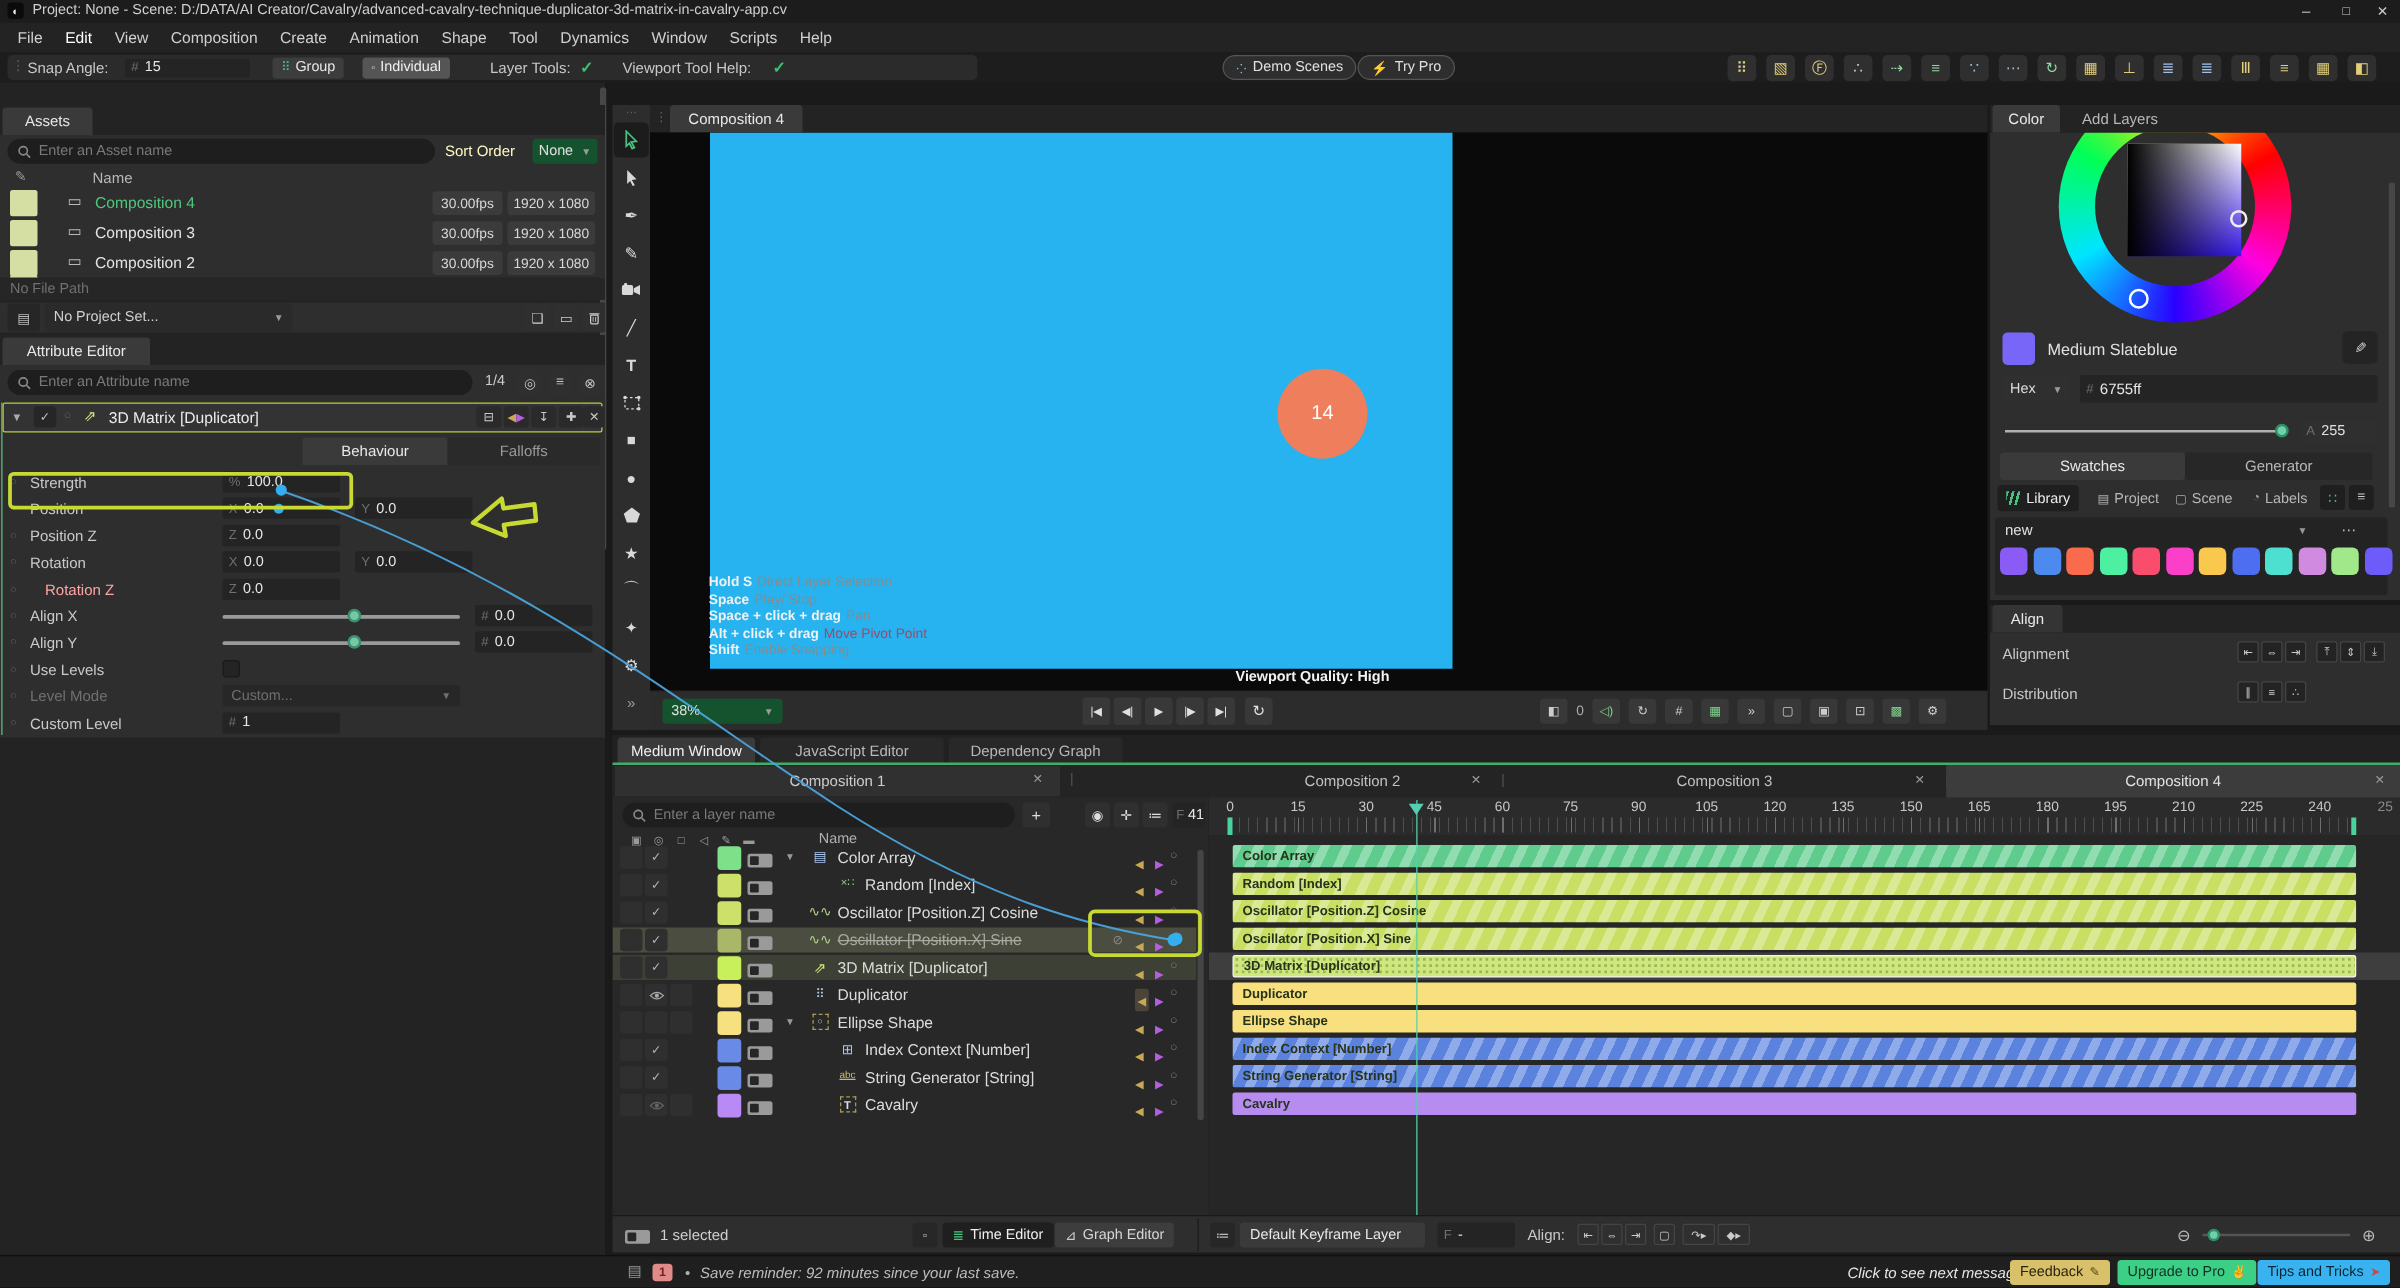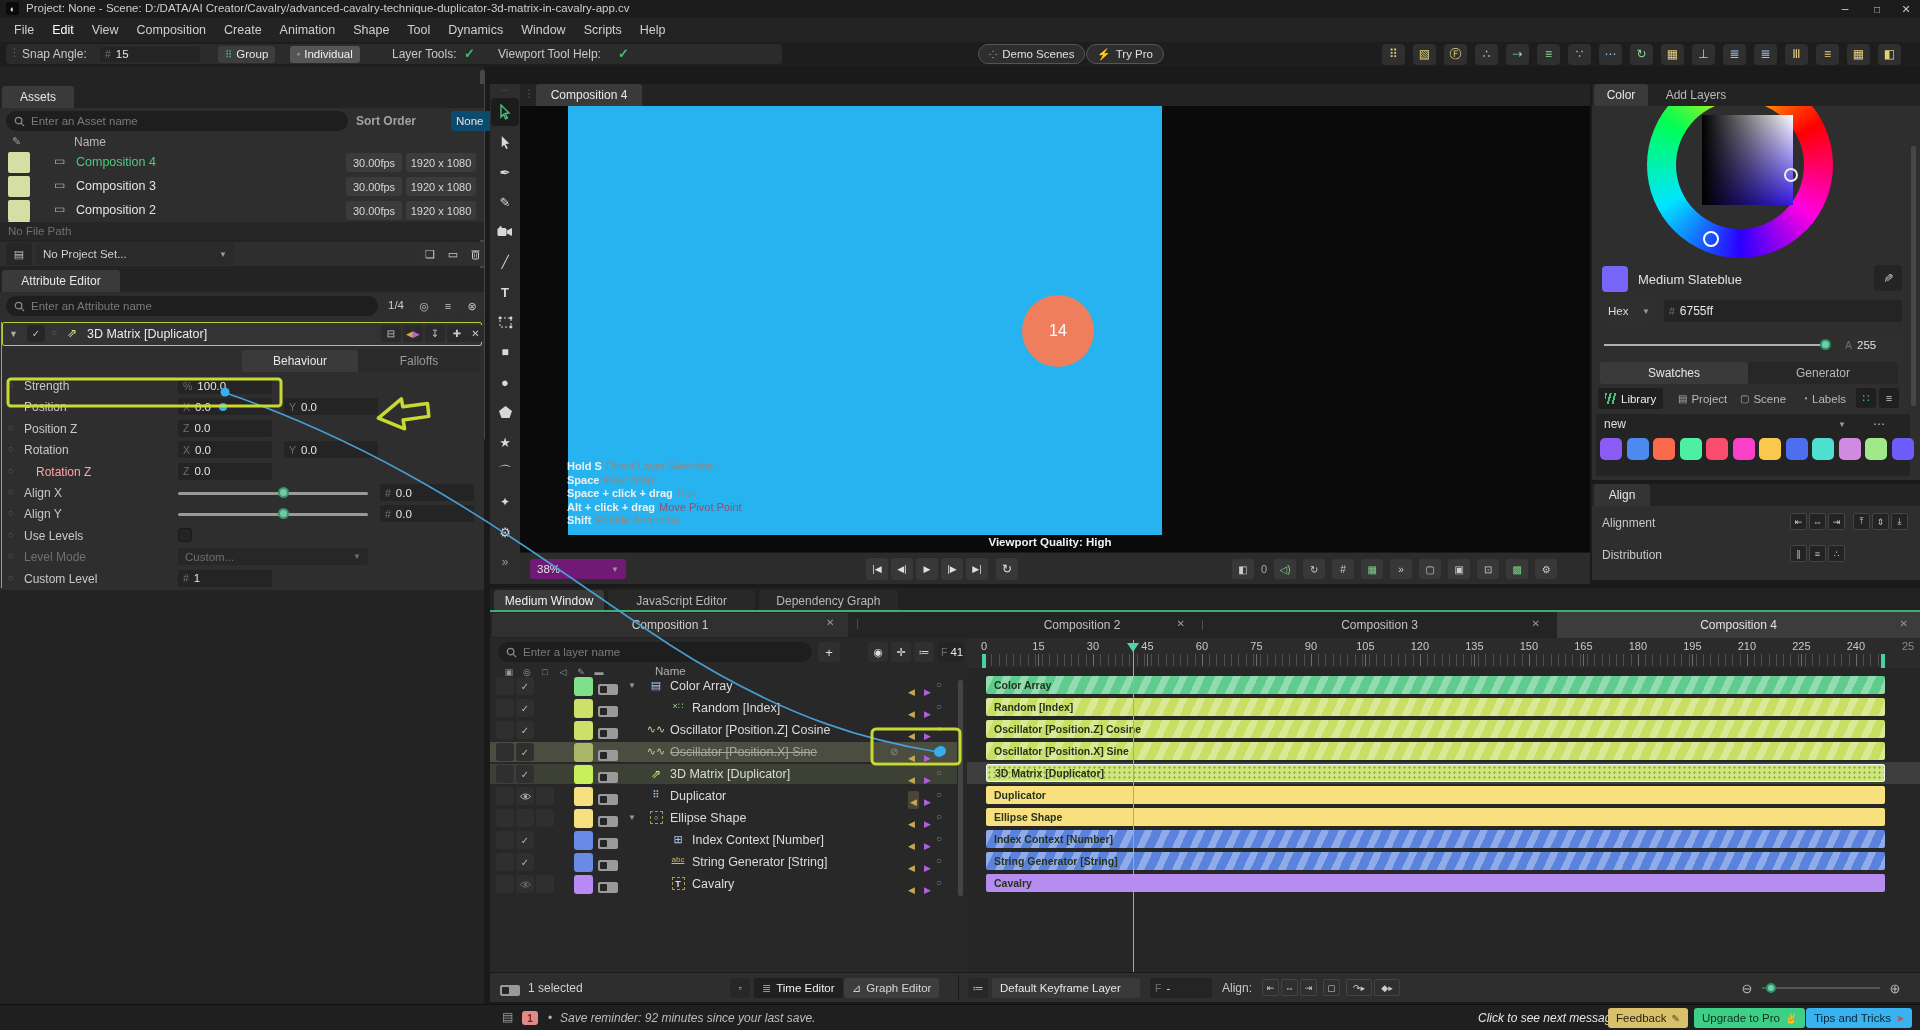--- a/index.html
+++ b/index.html
@@ -125,22 +125,22 @@
       </div>
     </div>
     <div class="abs" style="left:0;top:24px;width:484px;height:114px;background:#2e2e2e;">
       <div class="abs search" style="left:6px;top:3px;width:342px;height:20px;">
         <svg width="11" height="11" viewBox="0 0 12 12">
             <circle cx="5" cy="5" r="3.6" fill="none" stroke="#8a8a8a" stroke-width="1.4"></circle>
             <line x1="8" y1="8" x2="11" y2="11" stroke="#8a8a8a" stroke-width="1.4"></line>
           </svg>
         <input placeholder="Enter an Asset name" style="">
       </div>
-      <span class="abs" style="left:356px;top:6px;font-size:12px;color:#a3a3a3;font-weight:bold;">Sort Order</span>
-      <span class="abs btn" style="left:451px;top:3px;width:52px;height:20px;background:#0c4a6e;justify-content:space-between;padding:0 5px;">
+      <span class="abs" style="left:356px;top:6px;font-size:12px;color:#fef9c3;">Sort Order</span>
+      <span class="abs btn" style="left:426px;top:3px;width:52px;height:20px;background:#14532d;justify-content:space-between;padding:0 5px;">
         <span style="font-size:11.5px;color:#e0e0e0;">None</span>
         <span class="glyph" style="color:#9a9a9a;font-size:8px;">▼</span>
       </span>
       <span class="abs glyph" style="left:12px;top:27px;color:#9a9a9a;font-size:11px;">✎</span>
       <span class="abs" style="left:74px;top:27px;font-size:12px;color:#b8b8b8;">Name</span>
       <div id="asset-rows" class="abs" style="left:0;top:44px;width:484px;">
           <div style="position: absolute; left: 0px; top: 0px; width: 484px; height: 22px;">
             <div style="position: absolute; left: 8px; top: 0px; width: 22px; height: 21px; background: rgb(214, 223, 163); border-radius: 2px;"></div>
             <span style="position: absolute; left: 54px; top: 2px; color: rgb(184, 184, 184); font-size: 12px;">▭</span>
             <span style="position: absolute; left: 76px; top: 3px; font-size: 12.5px; color: rgb(79, 200, 124);">Composition 4</span>
@@ -422,21 +422,21 @@
     <div class="abs" id="hints" style="left:47px;top:354px;font-size:11px;line-height:13.5px;white-space:nowrap;">
         <div><span style="color: rgb(240, 240, 240); font-weight: bold;">Hold S</span><span style="color: rgb(138, 138, 138); margin-left: 4px;">Direct Layer Selection</span></div>
         <div><span style="color: rgb(240, 240, 240); font-weight: bold;">Space</span><span style="color: rgb(138, 138, 138); margin-left: 4px;">Play/ Stop</span></div>
         <div><span style="color: rgb(240, 240, 240); font-weight: bold;">Space + click + drag</span><span style="color: rgb(138, 138, 138); margin-left: 4px;">Pan</span></div>
         <div><span style="color: rgb(240, 240, 240); font-weight: bold;">Alt + click + drag</span><span style="color: rgb(160, 74, 106); margin-left: 4px;">Move Pivot Point</span></div>
         <div><span style="color: rgb(240, 240, 240); font-weight: bold;">Shift</span><span style="color: rgb(138, 138, 138); margin-left: 4px;">Enable Snapping</span></div>
       </div>
     <div class="abs" style="left:420px;top:430px;width:220px;text-align:center;font-size:11.5px;font-weight:bold;color:#f2f2f2;">Viewport Quality: High</div>
   </div>
   <div class="abs" id="vbottom" style="left:520px;top:552px;width:1070px;height:32px;background:#2c2c2c;border-top:1px solid #191919;">
-    <span class="abs btn" style="left:10px;top:6px;width:96px;height:20px;background:#701a75;justify-content:space-between;padding:0 7px;">
+    <span class="abs btn" style="left:10px;top:6px;width:96px;height:20px;background:#14532d;justify-content:space-between;padding:0 7px;">
       <span style="font-size:11.5px;color:#e0e0e0;">38%</span>
       <span class="glyph" style="color:#9a9a9a;font-size:8px;">▼</span>
     </span>
     <div class="abs row" id="playback" style="left:346px;top:5px;height:22px;">
         <span style="width: 22px; height: 22px; margin-right: 3px; background: rgb(56, 56, 56); border-radius: 3px; display: flex; align-items: center; justify-content: center; font-size: 9px; color: rgb(224, 224, 224);">|◀</span>
         <span style="width: 22px; height: 22px; margin-right: 3px; background: rgb(56, 56, 56); border-radius: 3px; display: flex; align-items: center; justify-content: center; font-size: 9px; color: rgb(224, 224, 224);">◀|</span>
         <span style="width: 22px; height: 22px; margin-right: 3px; background: rgb(56, 56, 56); border-radius: 3px; display: flex; align-items: center; justify-content: center; font-size: 9px; color: rgb(224, 224, 224);">▶</span>
         <span style="width: 22px; height: 22px; margin-right: 3px; background: rgb(56, 56, 56); border-radius: 3px; display: flex; align-items: center; justify-content: center; font-size: 9px; color: rgb(224, 224, 224);">|▶</span>
         <span style="width: 22px; height: 22px; margin-right: 3px; background: rgb(56, 56, 56); border-radius: 3px; display: flex; align-items: center; justify-content: center; font-size: 9px; color: rgb(224, 224, 224);">▶|</span>
         <span style="width: 22px; height: 22px; margin-left: 5px; background: rgb(56, 56, 56); border-radius: 3px; display: flex; align-items: center; justify-content: center; font-size: 12px; color: rgb(224, 224, 224);">↻</span>

